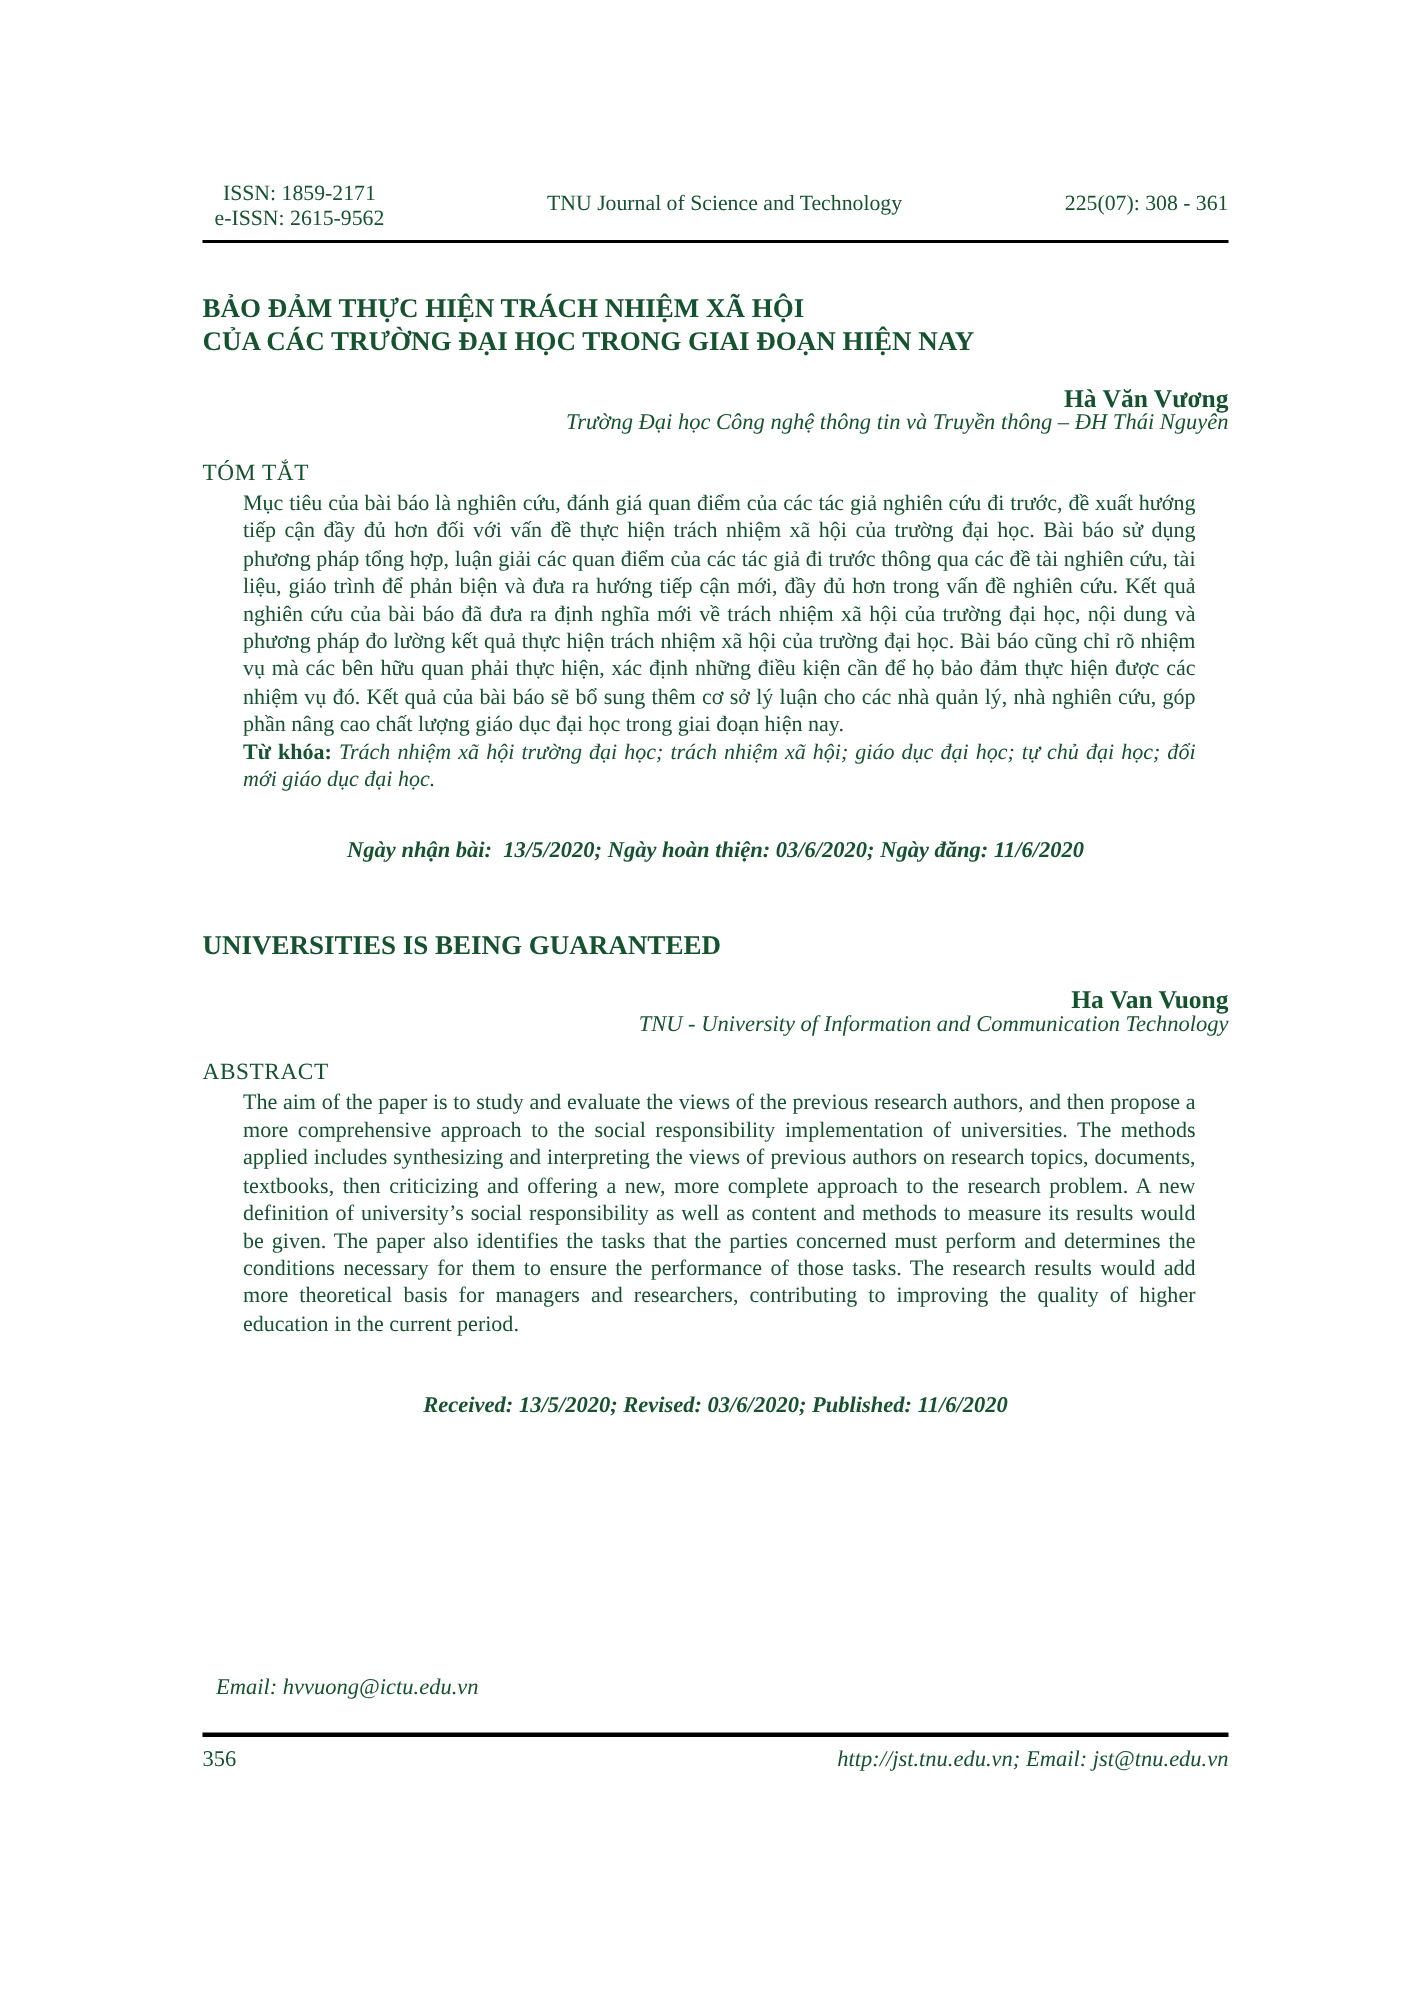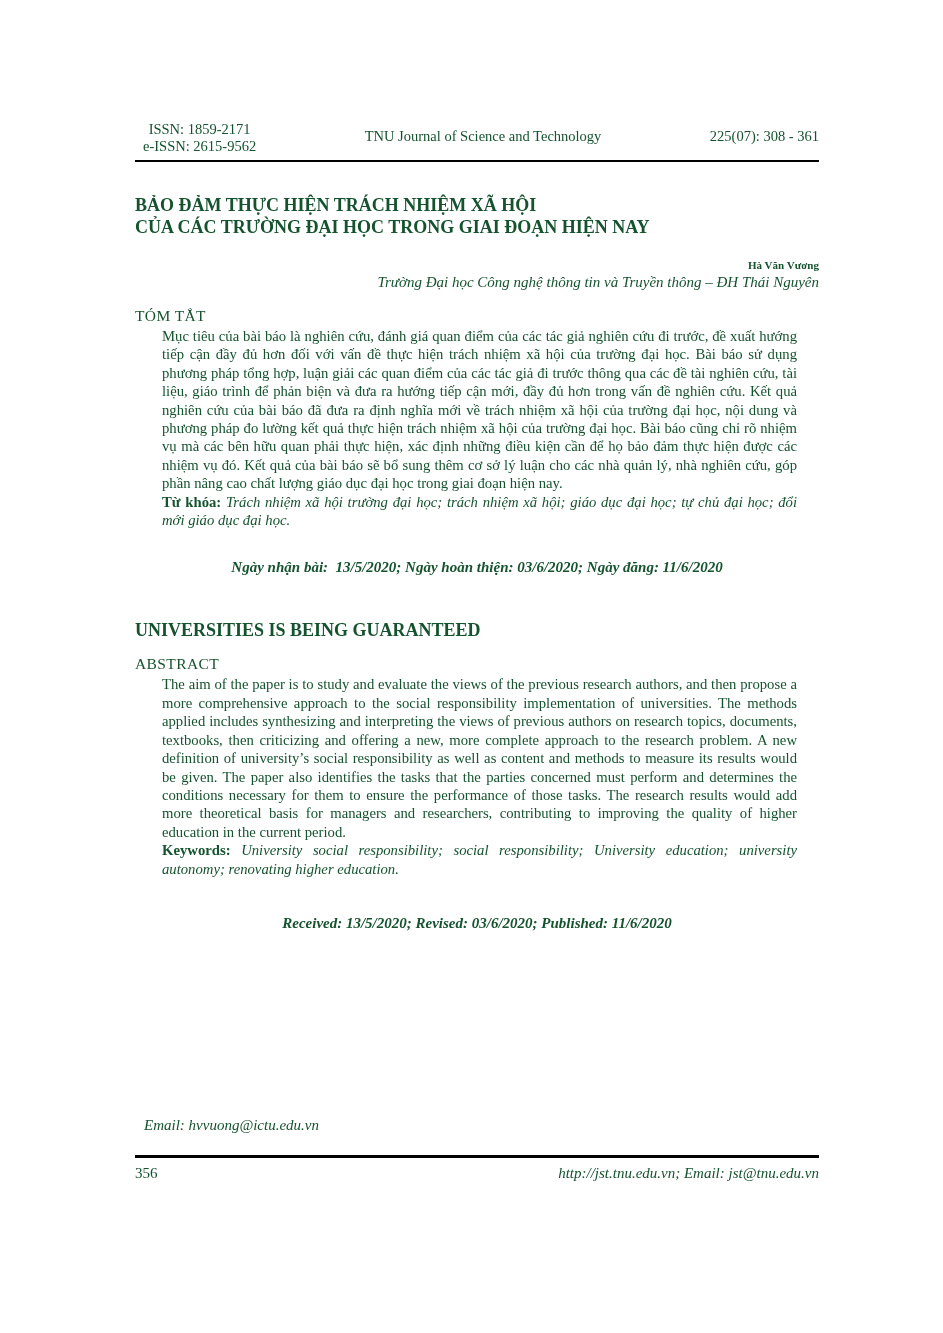--- a/index.html
+++ b/index.html
@@ -42,21 +42,21 @@
     text-align: left;
     font-weight: bold;
     font-size: 18px;
     line-height: 22px;
   }
   .paper-title.en { margin-top: 42px; }
 
   
   .byline { margin-top: 19px; text-align: right; }
   .byline.en { margin-top: 17px; }
-  .byline .author { font-weight: bold; font-size: 11px; line-height: 17px; }
+  .byline .author { font-weight: bold; font-size: 17px; line-height: 17px; }
   .byline .affiliation { font-style: italic; font-size: 15px; line-height: 17px; }
 
   
   .section-heading {
     margin-top: 16px;
     font-size: 15.5px;
     line-height: 18px;
     letter-spacing: 0.4px;
   }
   .section-heading.en { margin-top: 14px; }
@@ -134,26 +134,29 @@
       <p>Mục tiêu của bài báo là nghiên cứu, đánh giá quan điểm của các tác giả nghiên cứu đi trước, đề xuất hướng tiếp cận đầy đủ hơn đối với vấn đề thực hiện trách nhiệm xã hội của trường đại học. Bài báo sử dụng phương pháp tổng hợp, luận giải các quan điểm của các tác giả đi trước thông qua các đề tài nghiên cứu, tài liệu, giáo trình để phản biện và đưa ra hướng tiếp cận mới, đầy đủ hơn trong vấn đề nghiên cứu. Kết quả nghiên cứu của bài báo đã đưa ra định nghĩa mới về trách nhiệm xã hội của trường đại học, nội dung và phương pháp đo lường kết quả thực hiện trách nhiệm xã hội của trường đại học. Bài báo cũng chỉ rõ nhiệm vụ mà các bên hữu quan phải thực hiện, xác định những điều kiện cần để họ bảo đảm thực hiện được các nhiệm vụ đó. Kết quả của bài báo sẽ bổ sung thêm cơ sở lý luận cho các nhà quản lý, nhà nghiên cứu, góp phần nâng cao chất lượng giáo dục đại học trong giai đoạn hiện nay.</p>
       <p><span class="kw-label">Từ khóa:</span> <span class="kw-text">Trách nhiệm xã hội trường đại học; trách nhiệm xã hội; giáo dục đại học; tự chủ đại học; đổi mới giáo dục đại học.</span></p>
     </div>
 
     <div class="dates-line vi">Ngày nhận bài:&nbsp; 13/5/2020; Ngày hoàn thiện: 03/6/2020; Ngày đăng: 11/6/2020</div>
 
     <h1 class="paper-title en">
       <div>UNIVERSITIES IS BEING GUARANTEED</div>
     </h1>
 
+    <div class="byline en">
+      <div class="author">Ha Van Vuong</div>
+      <div class="affiliation">TNU - University of Information and Communication Technology</div>
+    </div>
 
     <div class="section-heading en">ABSTRACT</div>
 
     <div class="abstract-block en">
       <p>The aim of the paper is to study and evaluate the views of the previous research authors, and then propose a more comprehensive approach to the social responsibility implementation of universities. The methods applied includes synthesizing and interpreting the views of previous authors on research topics, documents, textbooks, then criticizing and offering a new, more complete approach to the research problem. A new definition of university’s social responsibility as well as content and methods to measure its results would be given. The paper also identifies the tasks that the parties concerned must perform and determines the conditions necessary for them to ensure the performance of those tasks. The research results would add more theoretical basis for managers and researchers, contributing to improving the quality of higher education in the current period.</p>
-      <p><span class="kw-label">Keywords:</span> <span class="kw-text">University social responsibility; social responsibility; University education; university autonomy; renovating higher education.</span></p>
     </div>
 
     <div class="dates-line en">Received: 13/5/2020; Revised: 03/6/2020; Published: 11/6/2020</div>
 
   </div>
 
   <div class="footnote-email">Email: hvvuong@ictu.edu.vn</div>
 
   <footer class="page-footer">
     <div class="footer-page-number">356</div>

